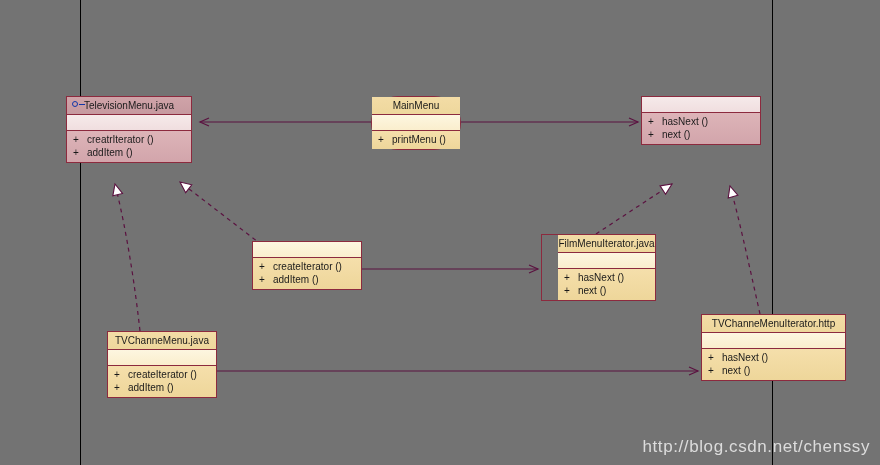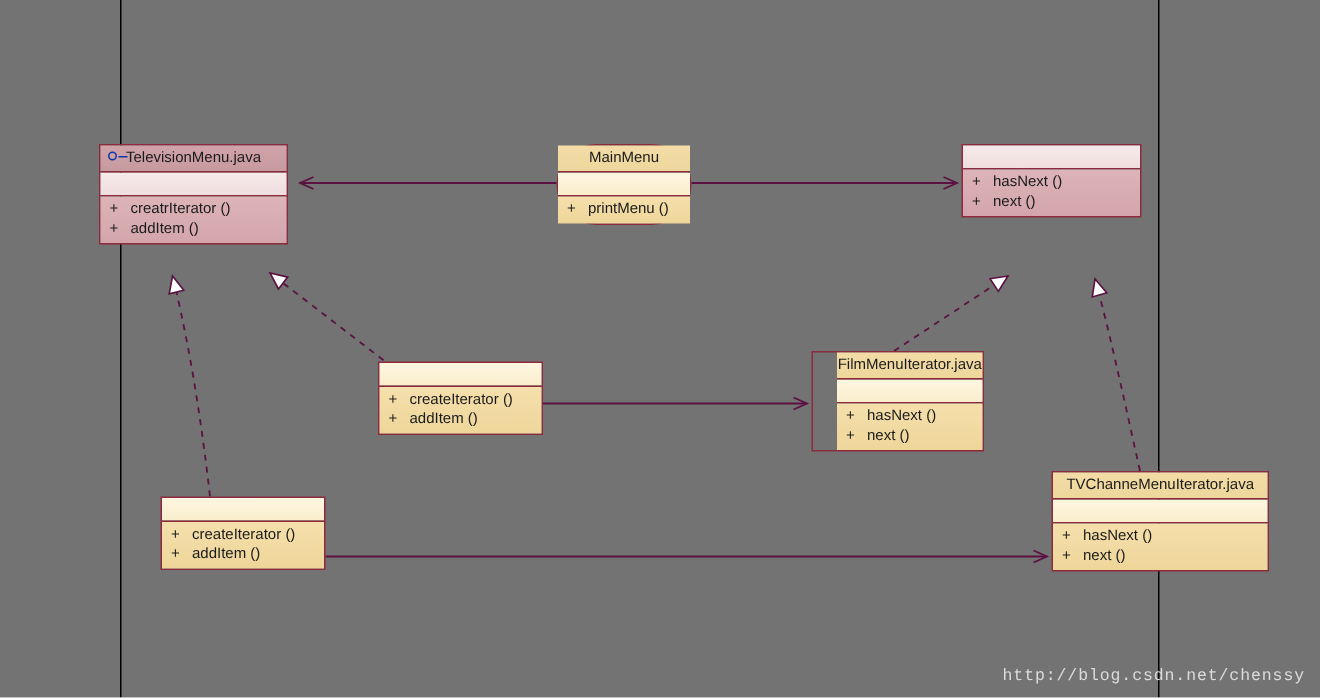--- a/index.html
+++ b/index.html
@@ -114,22 +114,22 @@
     top: 2.5px;
     width: 6px;
     height: 1.5px;
     background: #1237a8;
   }
   
   #watermark {
     position: absolute;
     right: 10px;
     bottom: 8px;
-    font-family: Liberation Mono, monospace;
-    font-size: 11px;
+    font-family: Liberation Sans, sans-serif;
+    font-size: 17px;
     letter-spacing: 0.6px;
     color: #dcdcdc;
     white-space: nowrap;
     z-index: 2;
   }
 </style>
 </head>
 <body>
 
 <div id="canvas">
@@ -247,34 +247,37 @@
       <div class="op-row">
         <span class="op-vis">+</span><span>hasNext ()</span>
       </div>
       <div class="op-row">
         <span class="op-vis">+</span><span>next ()</span>
       </div>
     </div>
   </div>
 
   <div class="uml-class kind-class" style="left:107px; top:331px; width:110px;">
+    <div class="name-band">
+      <span>TVChanneMenu.java</span>
+    </div>
     <div class="attr-band"></div>
     <div class="ops-band">
       <div class="op-row">
         <span class="op-vis">+</span><span>createIterator ()</span>
       </div>
       <div class="op-row">
         <span class="op-vis">+</span><span>addItem ()</span>
       </div>
     </div>
   </div>
 
   <div class="uml-class kind-class" style="left:701px; top:314px; width:145px;">
     <div class="name-band">
-      <span>TVChanneMenuIterator.java</span>
+      <span>TVChanneMenuIterator.http</span>
     </div>
     <div class="attr-band"></div>
     <div class="ops-band">
       <div class="op-row">
         <span class="op-vis">+</span><span>hasNext ()</span>
       </div>
       <div class="op-row">
         <span class="op-vis">+</span><span>next ()</span>
       </div>
     </div>

